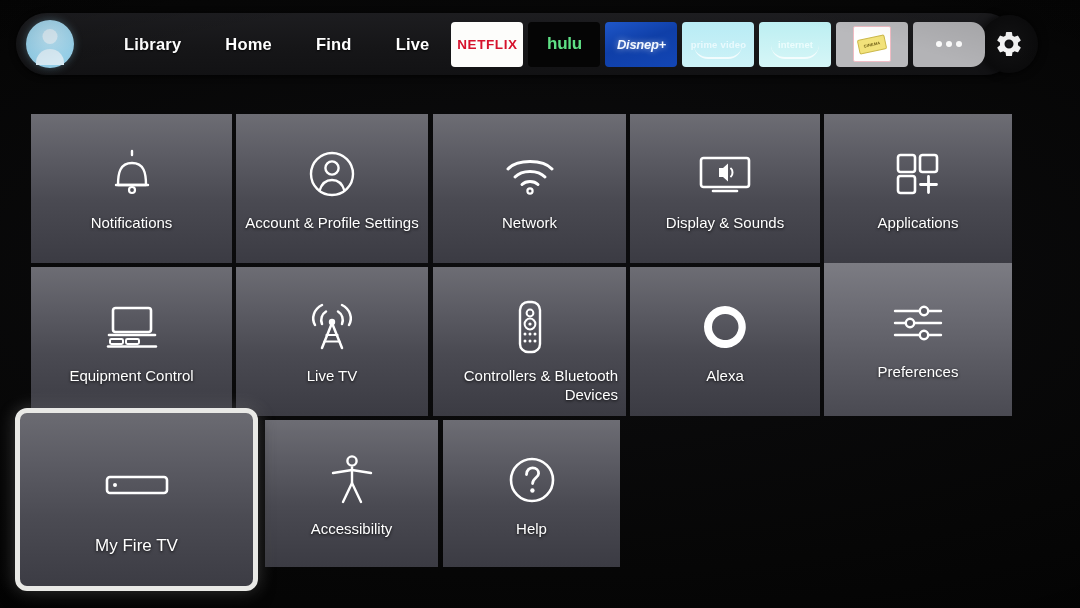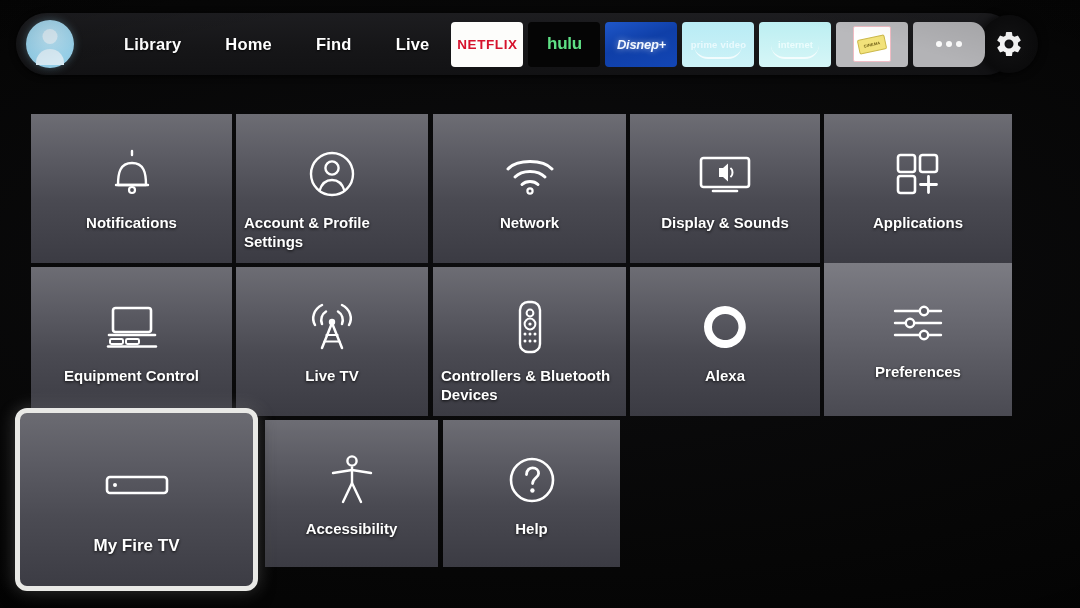--- a/index.html
+++ b/index.html
@@ -106,22 +106,22 @@
     display:flex;flex-direction:column;align-items:center;justify-content:flex-start;
     box-sizing:border-box;
     overflow:hidden;
   }
   .tile .ticon{
     margin-top:34px;height:52px;
     display:flex;align-items:center;justify-content:center;
   }
   .tile .tlabel{
     margin-top:14px;
-    color:#fff;font-size:15px;font-weight:bold;
-    text-align:left;line-height:1.25;
+    color:#fff;font-size:15px;font-weight:normal;
+    text-align:right;line-height:1.25;
     padding:0 8px;
     text-shadow:0 1px 3px rgba(0,0,0,.85);
   }
   .tile.sel{
     background:linear-gradient(180deg,#6b6b72 0%,#5c5c64 28%,#4b4b53 60%,#3c3c44 100%);
     border:5px solid #e9e9e6;
     border-radius:12px;
     box-shadow:0 0 18px rgba(255,255,255,.22), 0 6px 16px rgba(0,0,0,.85);
     z-index:5;
   }

